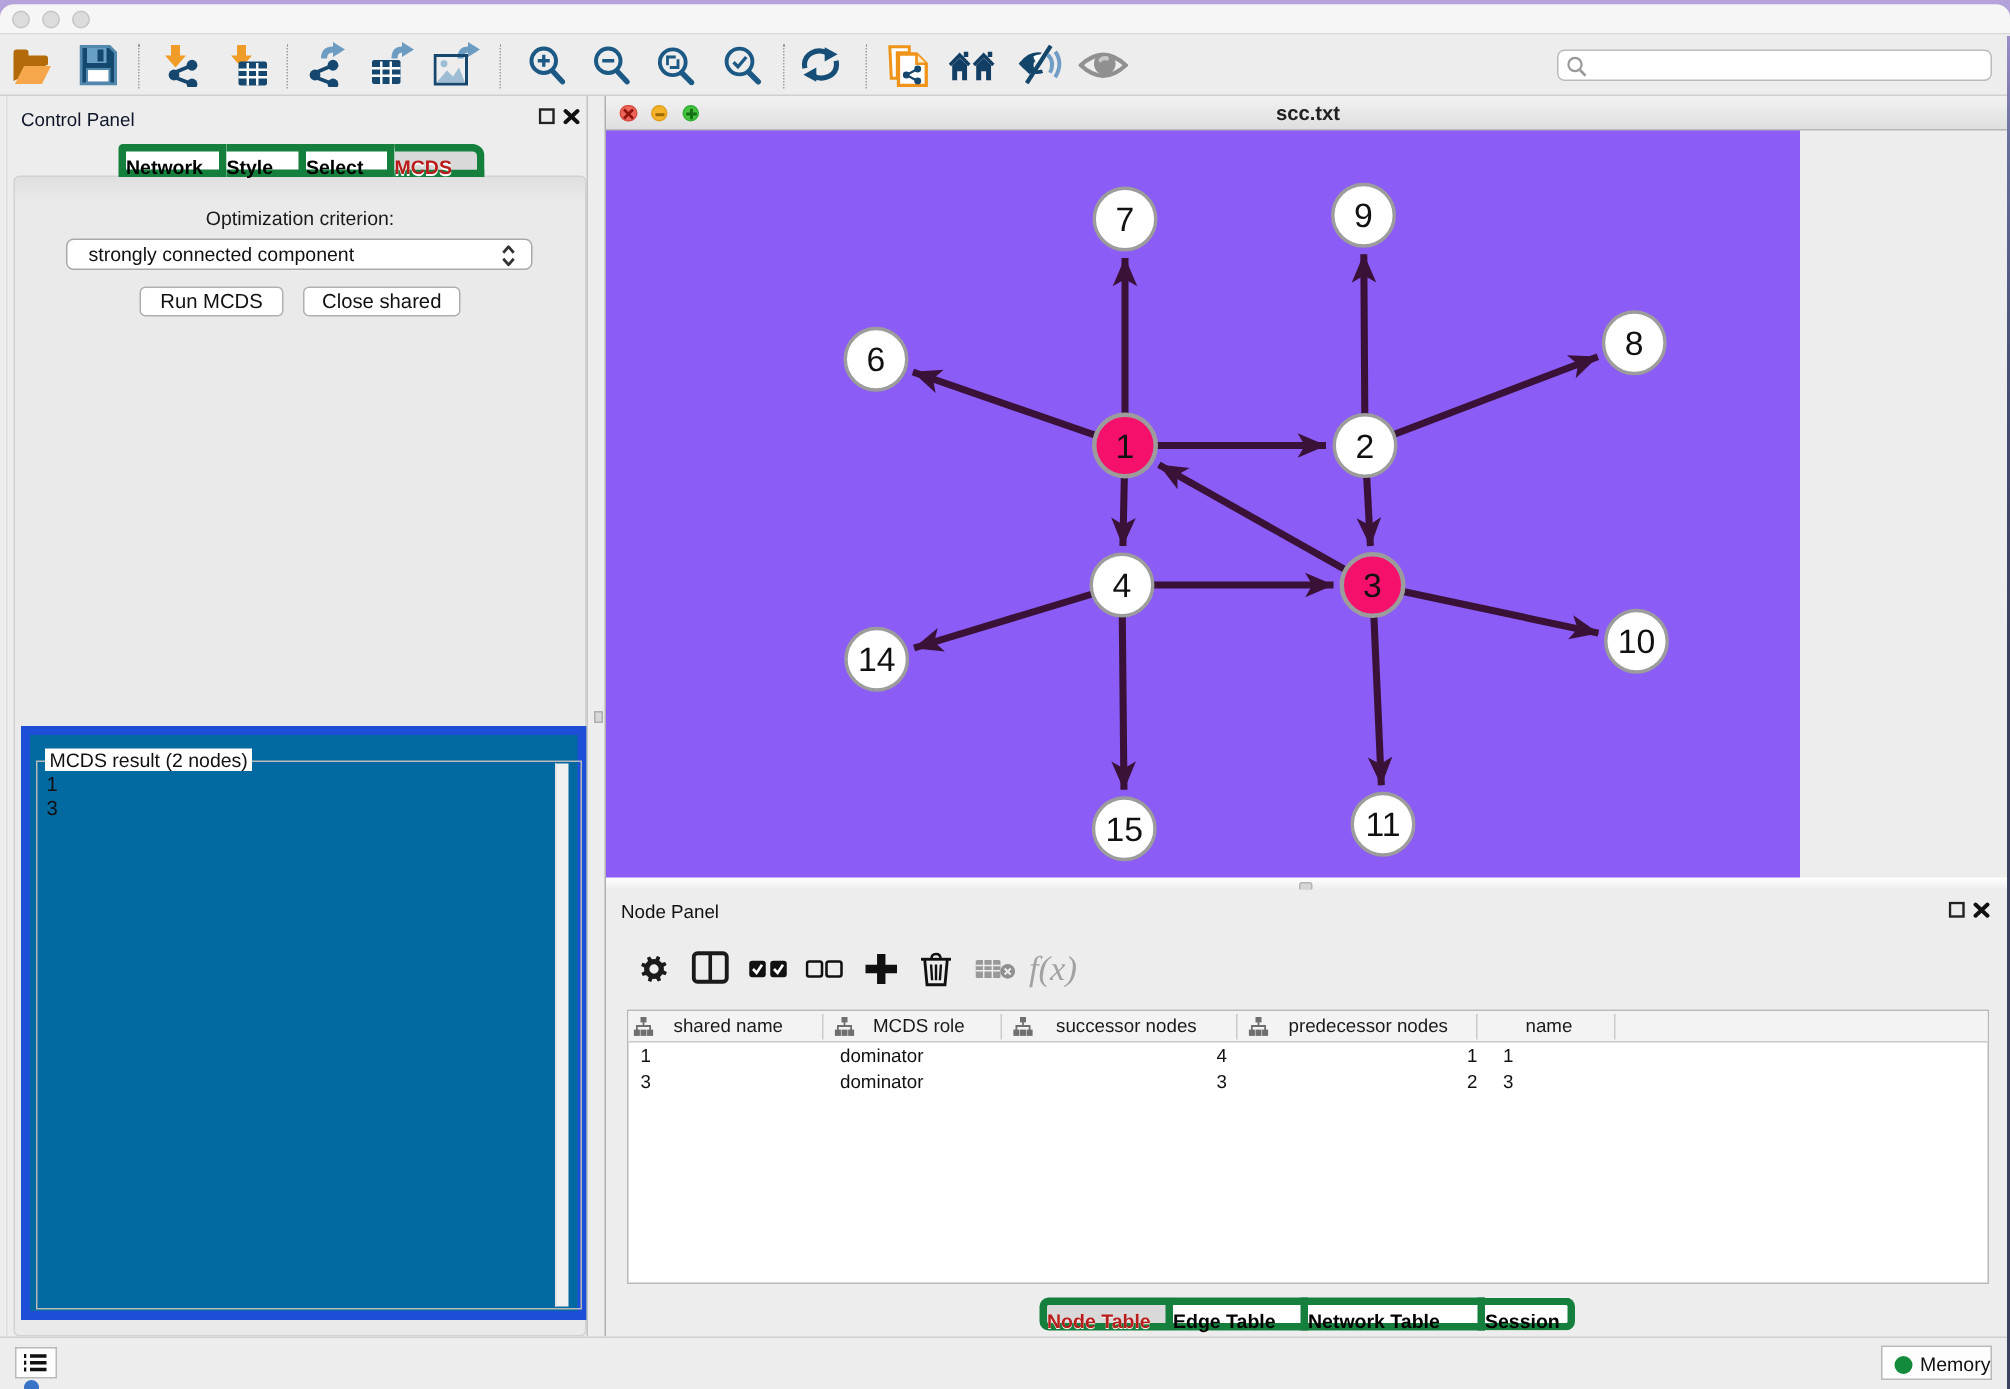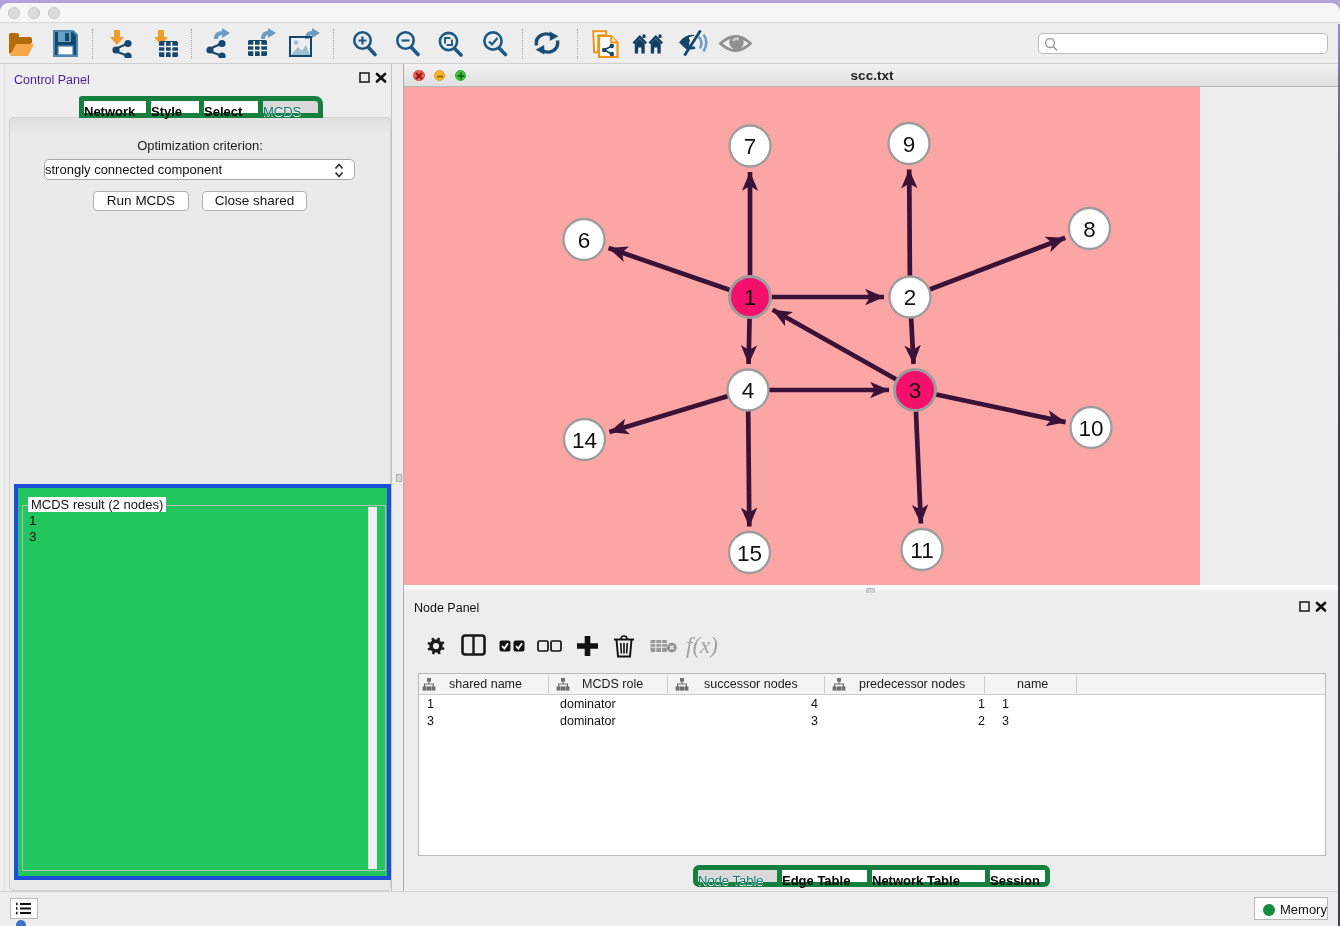--- a/index.html
+++ b/index.html
@@ -9,40 +9,40 @@
 #win{position:absolute;left:0;top:3px;width:1340px;height:923px;background:#ededed;border-radius:9px 9px 0 0}
 #titlebar{position:absolute;left:0;top:3px;width:1340px;height:20px;background:#f6f6f6;border-radius:9px 9px 0 0;border-bottom:1px solid #d8d8d8}
 .tl{position:absolute;top:3.5px;width:12px;height:12px;border-radius:50%;background:#dcdcdc;border:1px solid #c6c6c6}
 #apptitle{position:absolute;top:2.5px;left:0;width:1340px;text-align:center;font-size:14px;color:#ababab}
 #toolbar{position:absolute;left:0;top:24px;width:1340px;height:40px;background:#ededed;border-bottom:1px solid #cfcfcf}
 .tsep{position:absolute;top:5px;height:30px;width:0;border-left:1px dotted #9f9f9f}
 #searchbox{position:absolute;left:1038px;top:33px;width:290px;height:21px;background:#fff;border:1px solid #bbb;border-radius:5px}
 #searchbox svg{position:absolute;left:5px;top:3px}
 
 #cpanel-head{position:absolute;left:0px;top:64px;width:392px;height:32px}
-#cpanel-head .t{position:absolute;left:14px;top:9px;font-size:12.5px;color:#4c1d95}
+#cpanel-head .t{position:absolute;left:14px;top:9px;font-size:12.5px;color:#0f172a}
 #cpbox{position:absolute;left:9px;top:117px;width:382px;height:774px;background:linear-gradient(#e0e0e0,#eaeaea 18px);border:1px solid #d2d2d2;border-radius:4px}
 .tabs-top{position:absolute;top:96px;height:22px;font-size:13px;font-weight:bold}
 .tab{position:absolute;top:0;height:22px;background:#fff;border:5px solid #15803d;text-align:left;line-height:21px;color:#000}
-.tab.dis{background:#d9d9d9;color:#0f766e;text-shadow:0 1px 0 #fff;font-weight:normal}
+.tab.dis{background:#d9d9d9;color:#b91c1c;text-shadow:0 1px 0 #fff;font-weight:bold}
 #optlabel{position:absolute;left:9px;top:138px;width:382px;text-align:center;font-size:13px;color:#1a1a1a}
-#combo{position:absolute;left:44px;top:159px;width:311px;height:21px;background:#fff;border:1px solid #a9a9a9;border-radius:5px;font-size:13px;line-height:19px;color:#111;}
+#combo{position:absolute;left:44px;top:159px;width:311px;height:21px;background:#fff;border:1px solid #a9a9a9;border-radius:5px;font-size:13px;line-height:19px;color:#111;padding-left:14px}
 #combo .chev{position:absolute;right:9px;top:3px}
 .btn{position:absolute;height:20px;background:#fff;border:1px solid #b0b0b0;border-radius:4px;font-size:13.5px;text-align:center;line-height:18px;color:#111}
-#resultbox{position:absolute;left:14px;top:484px;width:377px;height:396px;background:#22c55e;border:4px solid #1d4ed8}
+#resultbox{position:absolute;left:14px;top:484px;width:377px;height:396px;background:#0369a1;border:6px solid #1d4ed8}
 #fieldset{position:absolute;left:4px;top:17px;width:364px;height:366px;border:1px solid #b9b9b9}
 #fieldset .legend{position:absolute;left:5px;top:-9px;background:#fff;padding:0 3px;font-size:13px;color:#111}
 #fieldset .vals{position:absolute;left:6px;top:7px;font-size:13.5px;line-height:16px;color:#111}
 #fieldset .sb{position:absolute;right:8px;top:1px;bottom:1px;width:9px;background:#f0f0f0;border-left:1px solid #e0e0e0}
 
 #vdiv1{position:absolute;left:391px;top:64px;width:1px;height:827px;background:#c4c4c4}
 #vdiv2{position:absolute;left:403px;top:64px;width:1px;height:862px;background:#b0b0b0}
 #vhandle{position:absolute;left:396px;top:474px;width:6px;height:8px;background:#d8d8d8;border:1px solid #adadad}
 
-#netwin{position:absolute;left:404px;top:64px;width:796px;height:525px;background:#fca5a5}
+#netwin{position:absolute;left:404px;top:64px;width:796px;height:525px;background:#8b5cf6}
 #nettitle{position:absolute;left:0;top:0;width:936px;height:23px;background:linear-gradient(#f2f2f2,#dfdfdf);border-bottom:1px solid #b8b8b8}
 #nettitle .t{position:absolute;width:936px;text-align:center;top:3.5px;font-size:13.5px;font-weight:bold;color:#222}
 .mtl{position:absolute;top:5.5px;width:11.5px;height:11.5px;border-radius:50%}
 #netgrad{position:absolute;left:404px;top:585px;width:936px;height:8px;background:linear-gradient(#ffffff,#ededed)}
 #hhandle{position:absolute;left:866px;top:588px;width:9px;height:6px;background:#d5d5d5;border:1px solid #b5b5b5;border-radius:2px}
 
 #tpanel{position:absolute;left:404px;top:593px;width:936px;height:298px;background:#ededed}
 #tpanel .head{position:absolute;left:10px;top:8px;font-size:12.5px;color:#111}
 #ttable{position:absolute;left:418px;top:673px;width:908px;height:183px;background:#fff;border:1px solid #b9b9b9}
 #thead{position:absolute;left:0;top:0;width:906px;height:21px;background:#f3f3f3;border-bottom:1px solid #cccccc;font-size:12.5px;color:#1a1a1a}

